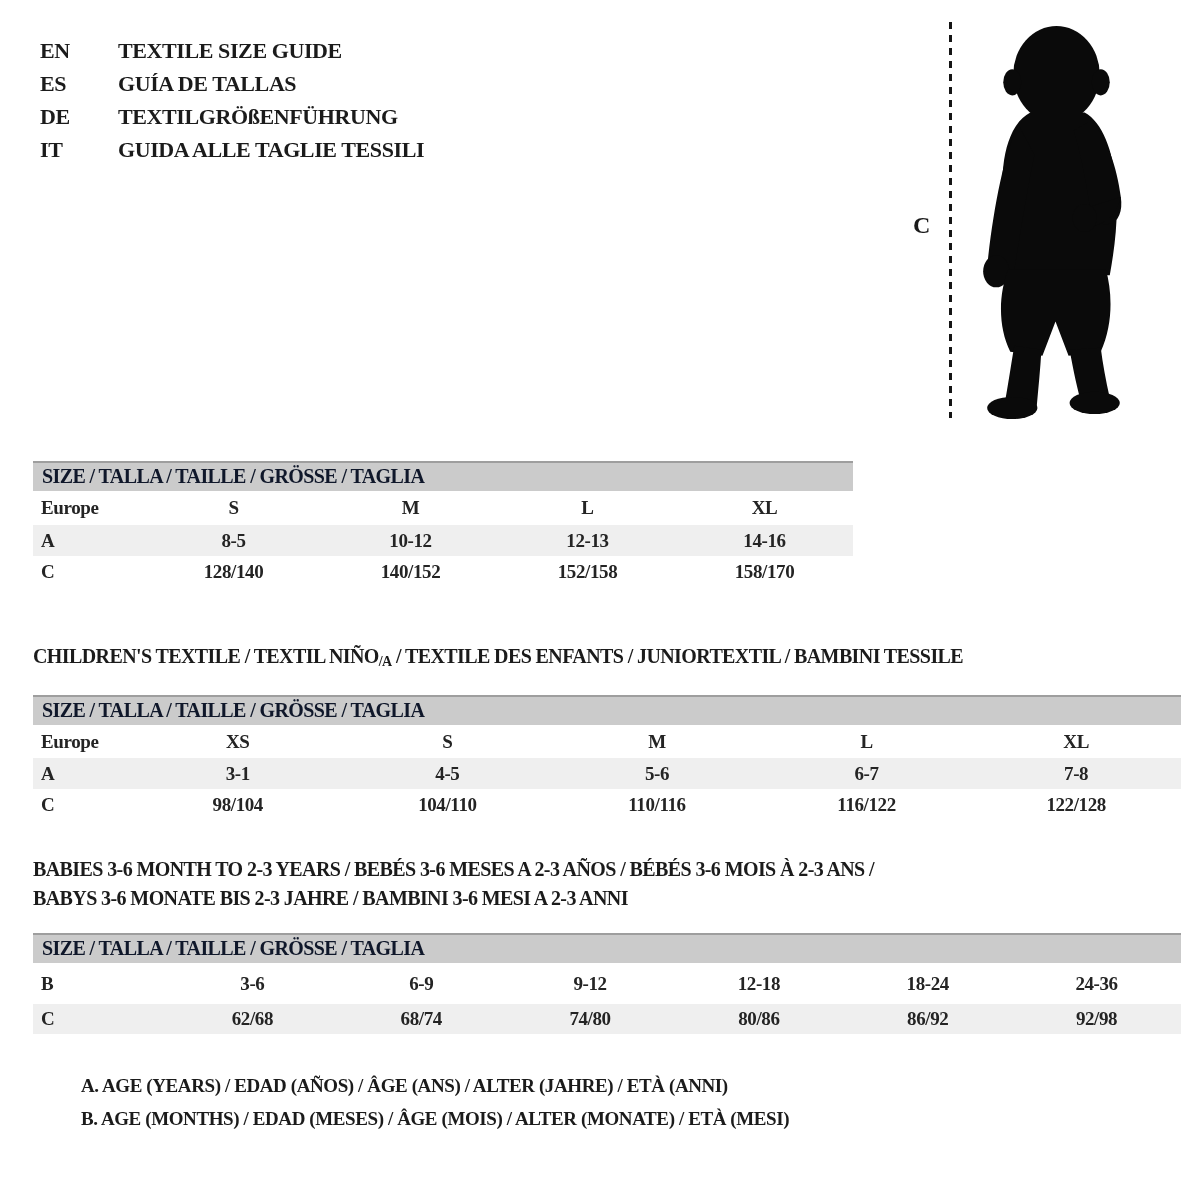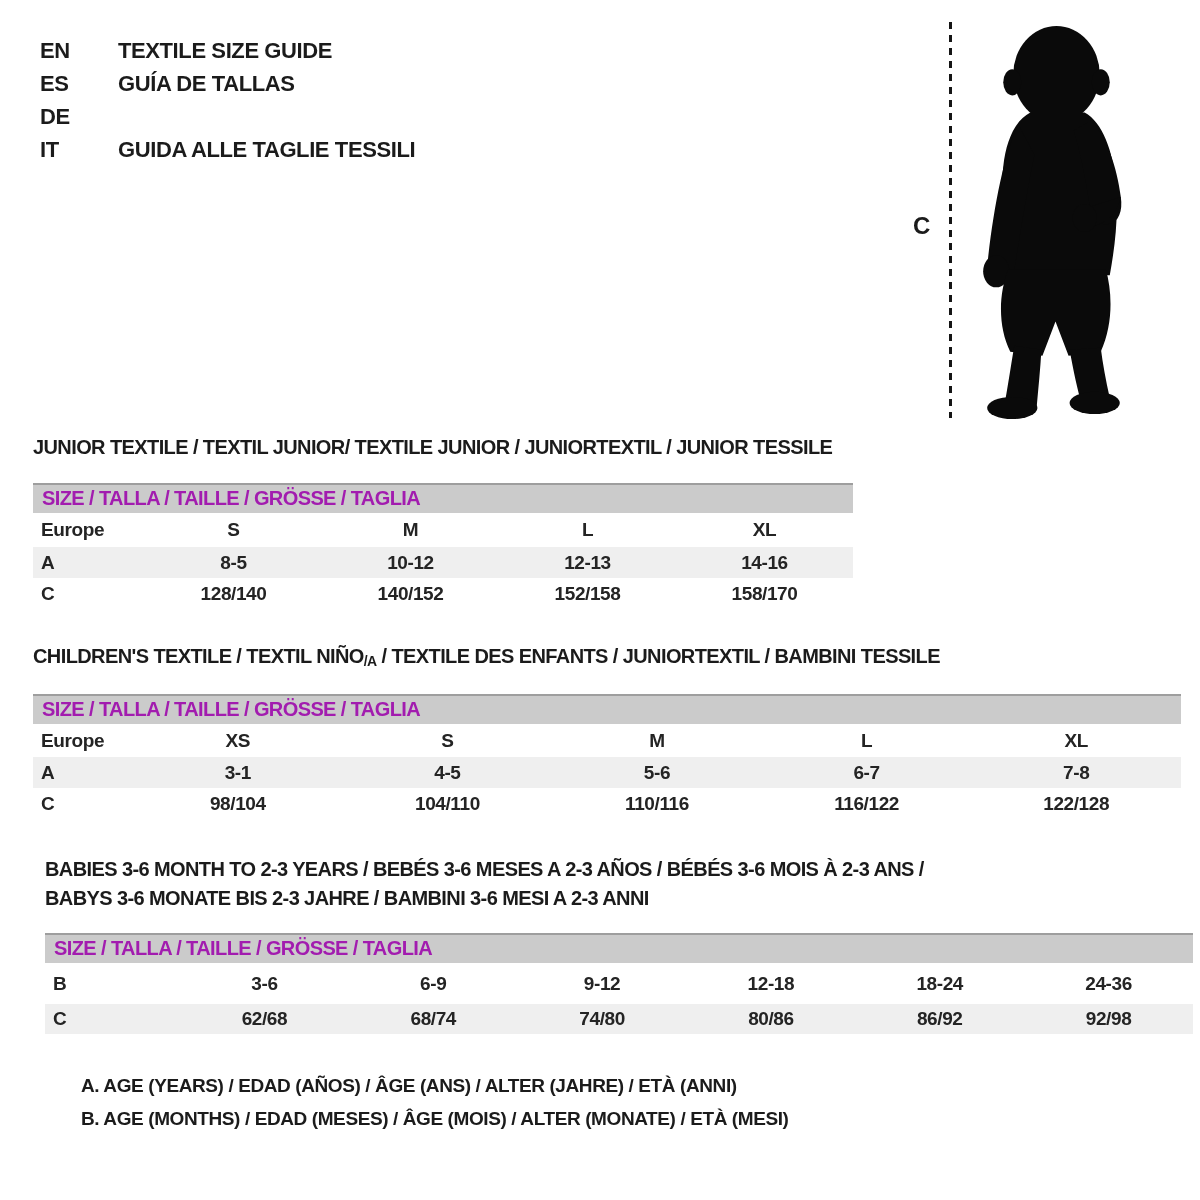--- a/index.html
+++ b/index.html
@@ -1,35 +1,35 @@
 <!DOCTYPE html>
 <html><head>
 <meta charset="utf-8">
 <style>
   html,body{margin:0;padding:0;background:#ffffff;}
   .canvas{
     position:relative;width:1200px;height:1200px;background:#ffffff;
-    font-family:Liberation Sans, sans-serif;color:#1b1b1b;overflow:hidden;
+    font-family:Liberation Serif, serif;color:#1b1b1b;overflow:hidden;
   }
   
   .lang-block{position:absolute;left:40px;top:34px;}
   .lang-row{display:grid;grid-template-columns:78px auto;line-height:33px;
     font-size:22px;font-weight:700;letter-spacing:-0.4px;}
   
   .figure{position:absolute;left:905px;top:14px;width:250px;height:412px;}
   .figure .c-label{position:absolute;left:8px;top:198px;font-size:24px;font-weight:700;}
   .dash-line{position:absolute;left:44px;top:8px;width:3px;height:396px;
     background:repeating-linear-gradient(to bottom,#151515 0 7px,transparent 7px 13px);}
   .figure svg{position:absolute;left:62px;top:4px;}
   
   .section{position:absolute;left:33px;}
   .section-title{font-size:20px;font-weight:700;letter-spacing:-0.6px;line-height:22px;}
   .title-sub{font-size:14px;position:relative;top:3px;font-weight:700;}
   .size-bar{margin-top:25px;height:28px;background:#cbcbcb;border-top:2px solid #9e9e9e;
-    font-size:20px;font-weight:700;letter-spacing:-0.6px;color:#a21caf;
+    font-size:20px;font-weight:700;letter-spacing:-0.6px;color:#0f172a;
     line-height:27px;padding-left:9px;}
   .trow{display:flex;align-items:center;font-size:19px;font-weight:700;letter-spacing:-0.4px;color:#242424;}
   .trow .tlabel{text-align:left;padding-left:8px;box-sizing:border-box;}
   .trow .tcell{flex:1;text-align:center;}
   .stripe{background:#efefef;}
   .jun .tlabel{width:112px;}
   .chl .tlabel{width:100px;}
   .bab .tlabel{width:135px;}
   
   .legend{position:absolute;left:33px;top:1070px;font-size:19px;font-weight:700;
@@ -44,20 +44,21 @@
     <div class="lang-row">
       <span>EN</span>
       <span>TEXTILE SIZE GUIDE</span>
     </div>
     <div class="lang-row">
       <span>ES</span>
       <span>GUÍA DE TALLAS</span>
     </div>
     <div class="lang-row">
       <span>DE</span>
+      <span>TEXTILGRÖßENFÜHRUNG</span>
     </div>
     <div class="lang-row">
       <span>IT</span>
       <span>GUIDA ALLE TAGLIE TESSILI</span>
     </div>
   </div>
 
   <div class="figure">
     <span class="c-label">C</span>
     <div class="dash-line"></div>
@@ -75,21 +76,20 @@
         <path d="M40,250 C30,276 30,308 42,332 L74,336 L87,302 L100,336 L132,332 C144,306 144,274 137,250 Z"></path>
         <path d="M46,326 C42,350 39,370 36,386 L68,390 C70,368 72,348 73,330 Z"></path>
         <ellipse cx="44" cy="388" rx="25" ry="11"></ellipse>
         <path d="M101,330 C105,352 109,370 113,384 L141,378 C137,360 134,344 132,328 Z"></path>
         <ellipse cx="126" cy="383" rx="25" ry="11"></ellipse>
       </g>
     </svg>
   </div>
 
   <div class="section jun" style="top:436px;width:820px;">
-    <div class="section-title">JUNIOR TEXTILE / TEXTIL JUNIOR/ TEXTILE JUNIOR / JUNIORTEXTIL / JUNIOR TESSILE</div>
     <div class="size-bar">SIZE / TALLA / TAILLE / GRÖSSE / TAGLIA</div>
     <div class="trow" style="height:34px;">
       <span class="tlabel">Europe</span>
       <span class="tcell">S</span>
       <span class="tcell">M</span>
       <span class="tcell">L</span>
       <span class="tcell">XL</span>
     </div>
     <div class="trow stripe" style="height:31px;">
       <span class="tlabel">A</span>
@@ -129,21 +129,21 @@
     <div class="trow" style="height:32px;">
       <span class="tlabel">C</span>
       <span class="tcell">98/104</span>
       <span class="tcell">104/110</span>
       <span class="tcell">110/116</span>
       <span class="tcell">116/122</span>
       <span class="tcell">122/128</span>
     </div>
   </div>
 
-  <div class="section bab" style="top:855px;width:1148px;margin-left:12px;">
+  <div class="section bab" style="top:855px;width:1148px;">
     <div class="section-title" style="line-height:29px;">
       <div>BABIES 3-6 MONTH TO 2-3 YEARS / BEBÉS 3-6 MESES A 2-3 AÑOS / BÉBÉS 3-6 MOIS À 2-3 ANS /</div>
       <div>BABYS 3-6 MONATE BIS 2-3 JAHRE / BAMBINI 3-6 MESI A 2-3 ANNI</div>
     </div>
     <div class="size-bar" style="margin-top:20px;">SIZE / TALLA / TAILLE / GRÖSSE / TAGLIA</div>
     <div class="trow" style="height:41px;">
       <span class="tlabel">B</span>
       <span class="tcell">3-6</span>
       <span class="tcell">6-9</span>
       <span class="tcell">9-12</span>

